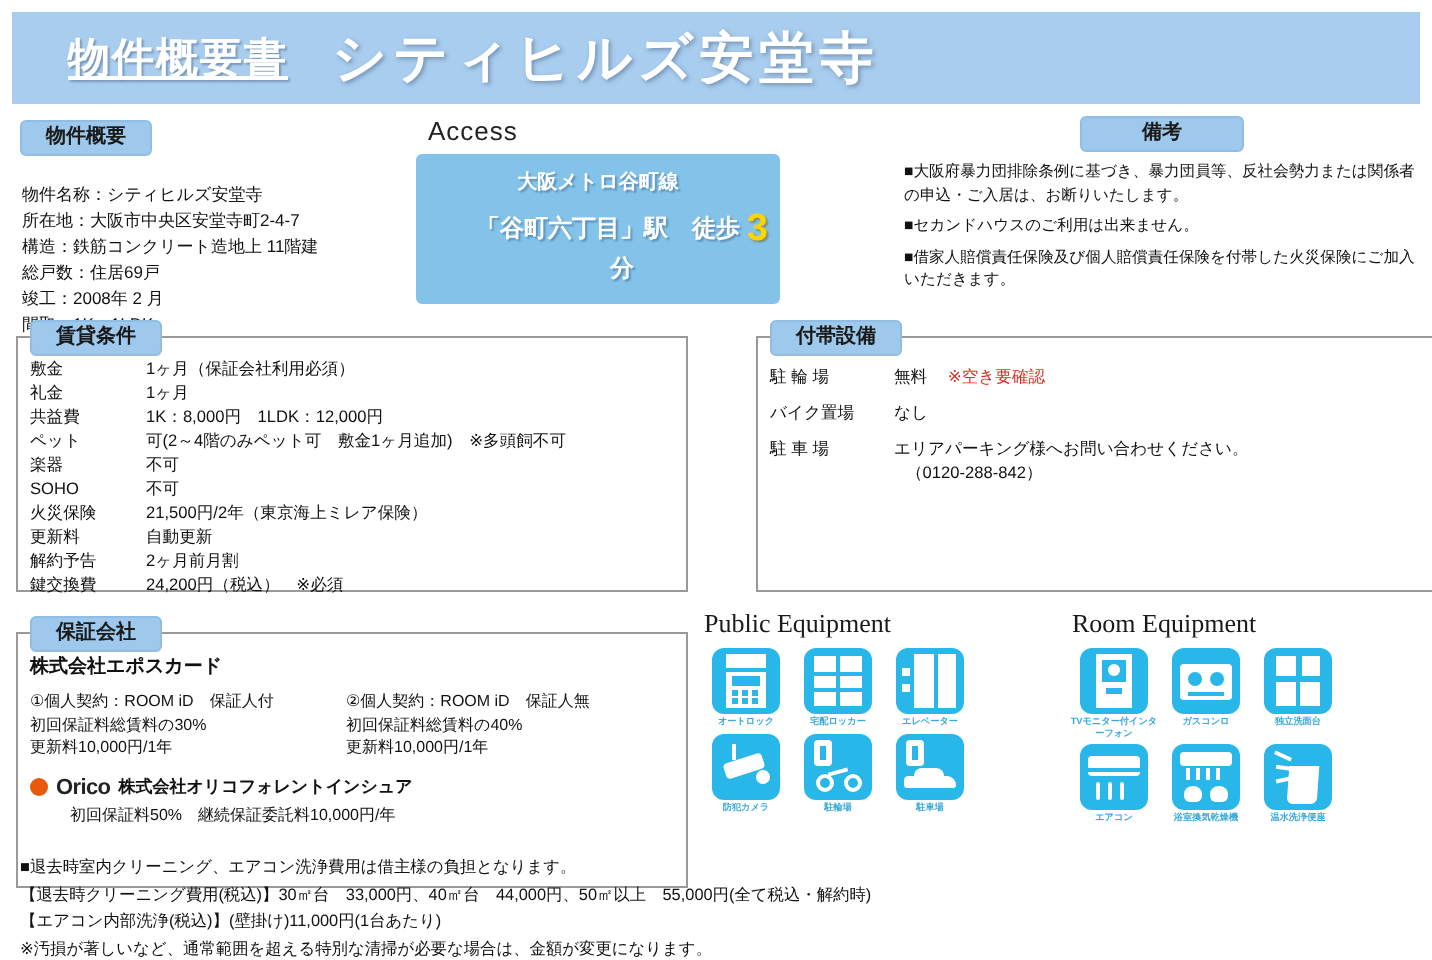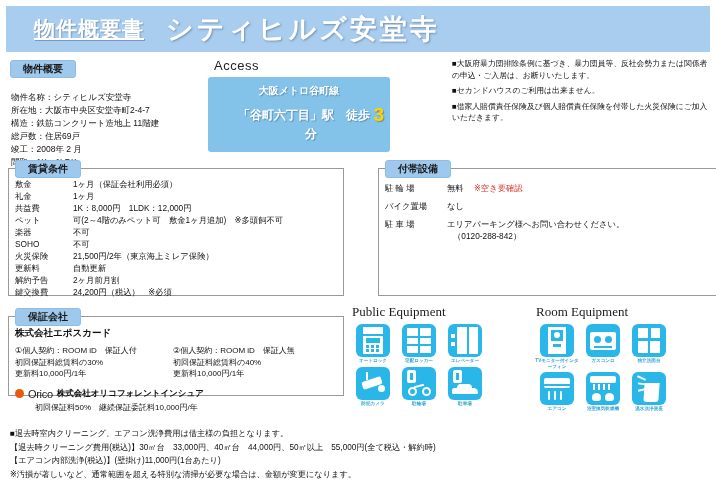--- a/index.html
+++ b/index.html
@@ -75,27 +75,27 @@
   .rt td.v{white-space:nowrap;}
 
   
   #facil{left:378px;top:168px;width:396px;height:128px;}
   .ft{width:100%;border-collapse:collapse;font-size:8.3px;margin-top:10px;}
   .ft td{padding:3px 0 3px 0;vertical-align:top;line-height:12px;}
   .ft td.k{width:62px;padding-left:6px;white-space:nowrap;}
   .red{color:#d93025;}
 
   
-  #guar{left:8px;top:316px;width:336px;height:80px;}
+  #guar{left:8px;top:316px;width:336px;height:128px;}
   .g-company{font-size:9.5px;font-weight:bold;margin:10px 0 5px 6px;}
   .g-cols{display:flex;margin-left:6px;}
   .g-col{width:158px;font-size:8px;line-height:11.5px;}
   .orico-row{display:flex;align-items:center;margin:8px 0 0 6px;}
   .orico-dot{width:9px;height:9px;border-radius:50%;background:#e8590c;margin-right:4px;}
-  .orico-word{font-size:11px;font-weight:normal;color:#222;letter-spacing:-.3px;}
+  .orico-word{font-size:11px;font-weight:bold;color:#222;letter-spacing:-.3px;}
   .orico-sub{font-size:8.5px;font-weight:bold;margin-left:4px;}
   .orico-note{font-size:8px;margin:2px 0 0 26px;}
 
   
   #pub{position:absolute;left:350px;top:304px;width:180px;height:120px;}
   #room{position:absolute;left:534px;top:304px;width:178px;height:120px;}
   .eq-title{font-family:"Liberation Serif","DejaVu Serif",serif;
     font-size:13px;color:#1a1a1a;margin:0 0 4px 2px;}
   .eq-grid{display:flex;flex-wrap:wrap;}
   .eq-item{width:44px;text-align:center;margin:0 1px 3px 1px;}
@@ -140,20 +140,21 @@
       <div class="access-line1">大阪メトロ谷町線</div>
       <div class="access-line2">
         <span>「谷町六丁目」駅　徒歩</span>
         <span class="access-num">3</span>
         <span>分</span>
       </div>
     </div>
   </div>
 
   <div id="remarks">
+    <span class="tab">備考</span>
     <div class="rm-list">
       <p>■大阪府暴力団排除条例に基づき、暴力団員等、反社会勢力または関係者の申込・ご入居は、お断りいたします。</p>
       <p>■セカンドハウスのご利用は出来ません。</p>
       <p>■借家人賠償責任保険及び個人賠償責任保険を付帯した火災保険にご加入いただきます。</p>
     </div>
   </div>
 
   <div id="rental" class="boxed">
     <span class="tab">賃貸条件</span>
     <table class="rt">

